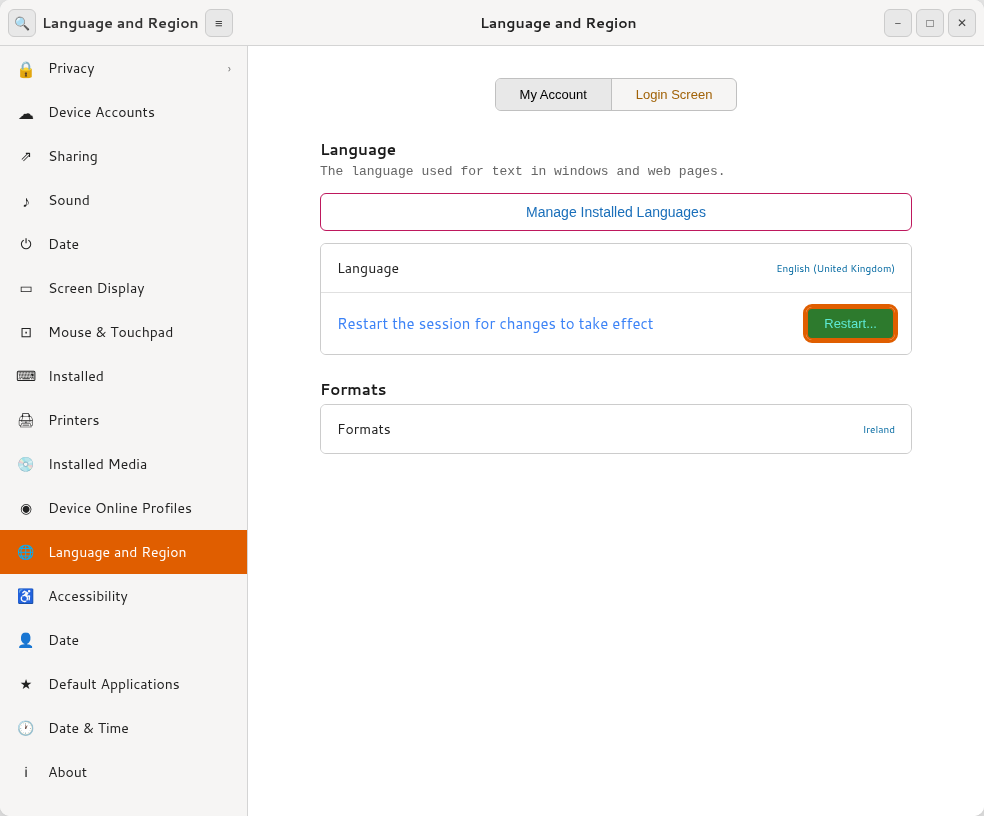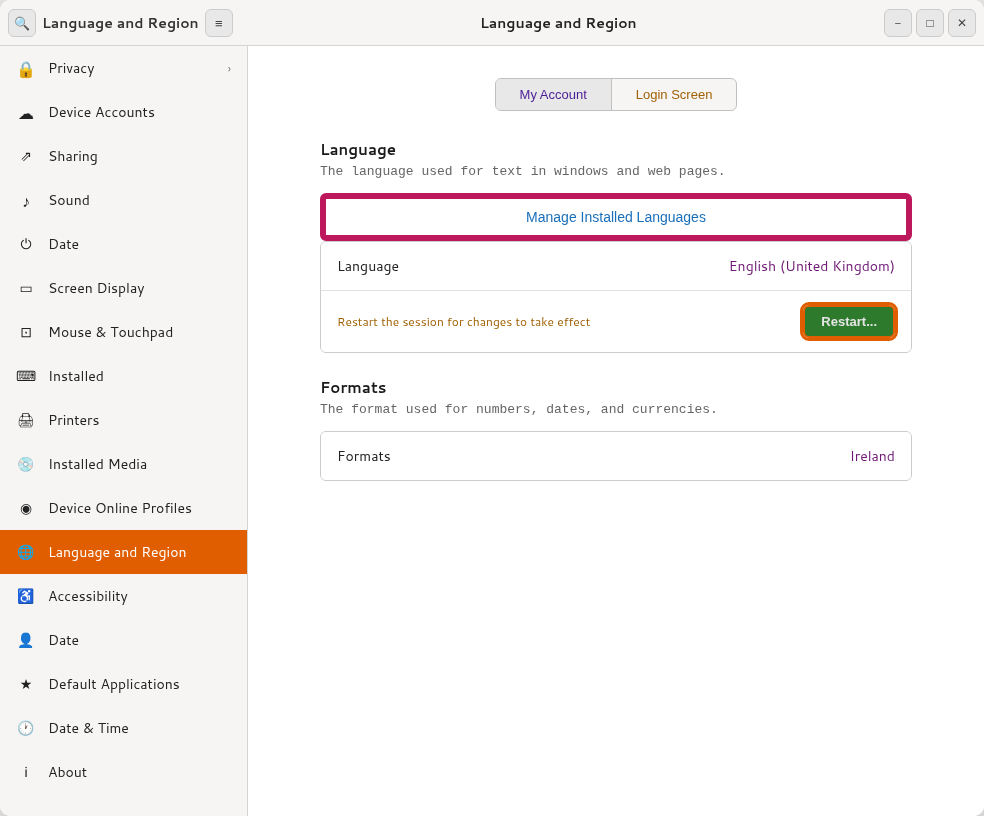--- a/index.html
+++ b/index.html
@@ -151,21 +151,21 @@
       padding: 8px 24px;
       font-size: 13px;
       cursor: pointer;
       color: #a16207;
       background: transparent;
       border: none;
       outline: none;
     }
     .tab.active {
       background: #e8e8e8;
-      color: #4c1d95;
+      color: #000000;
       font-weight: 500;
       border-right: 1px solid #c0c0c0;
     }
     .tab:last-child.active {
       border-right: none;
       border-left: 1px solid #c0c0c0;
     }
     
     .section-title {
       font-size: 15px;
@@ -178,27 +178,27 @@
       color: #666;
       margin-bottom: 14px;
       font-family: Liberation Mono, monospace;
     }
     
     .manage-btn {
       display: block;
       width: 100%;
       padding: 10px;
       background: #fff;
-      border: 6px solid #be185d;
+      border: 1px solid #be185d;
       border-radius: 6px;
       font-size: 14px;
       color: #1a6fba;
       cursor: pointer;
       text-align: center;
-      margin-bottom: 0;
+      margin-bottom: 12px;
     }
     
     .info-box {
       border: 1px solid #ccc;
       border-radius: 6px;
       overflow: hidden;
       margin-bottom: 24px;
     }
     .info-row {
       display: flex;
@@ -209,37 +209,37 @@
       background: #fff;
     }
     .info-row:last-child {
       border-bottom: none;
     }
     .info-row-label {
       font-size: 14px;
       color: #222;
     }
     .info-row-value {
-      font-size: 14px;
-      color: #701a75;
+      font-size: 10px;
+      color: #0369a1;
     }
     .restart-btn {
       background: #2d7a2d;
-      color: #e5e5e5;
+      color: #5eead4;
       border: 2px solid #e05e00;
       border-radius: 6px;
       padding: 7px 16px;
       font-size: 13px;
       cursor: pointer;
-      font-weight: 700;
+      font-weight: 400;
       outline: 3px solid #e05e00;
     }
     .info-row-note {
-      font-size: 12px;
-      color: #a16207;
+      font-size: 15px;
+      color: #3b82f6;
     }
     
     .section-gap {
       margin-top: 8px;
     }
   </style>
 </head>
 <body>
 
 <div class="window">
@@ -382,21 +382,20 @@
             </div>
             <div class="info-row">
               <span class="info-row-note">Restart the session for changes to take effect</span>
               <button class="restart-btn">Restart...</button>
             </div>
           </div>
         </div>
 
         <div class="section-gap">
           <div class="section-title">Formats</div>
-          <div class="section-desc">The format used for numbers, dates, and currencies.</div>
           <div class="info-box">
             <div class="info-row">
               <span class="info-row-label">Formats</span>
               <span class="info-row-value">Ireland</span>
             </div>
           </div>
         </div>
       </div>
     </div>
   </div>

